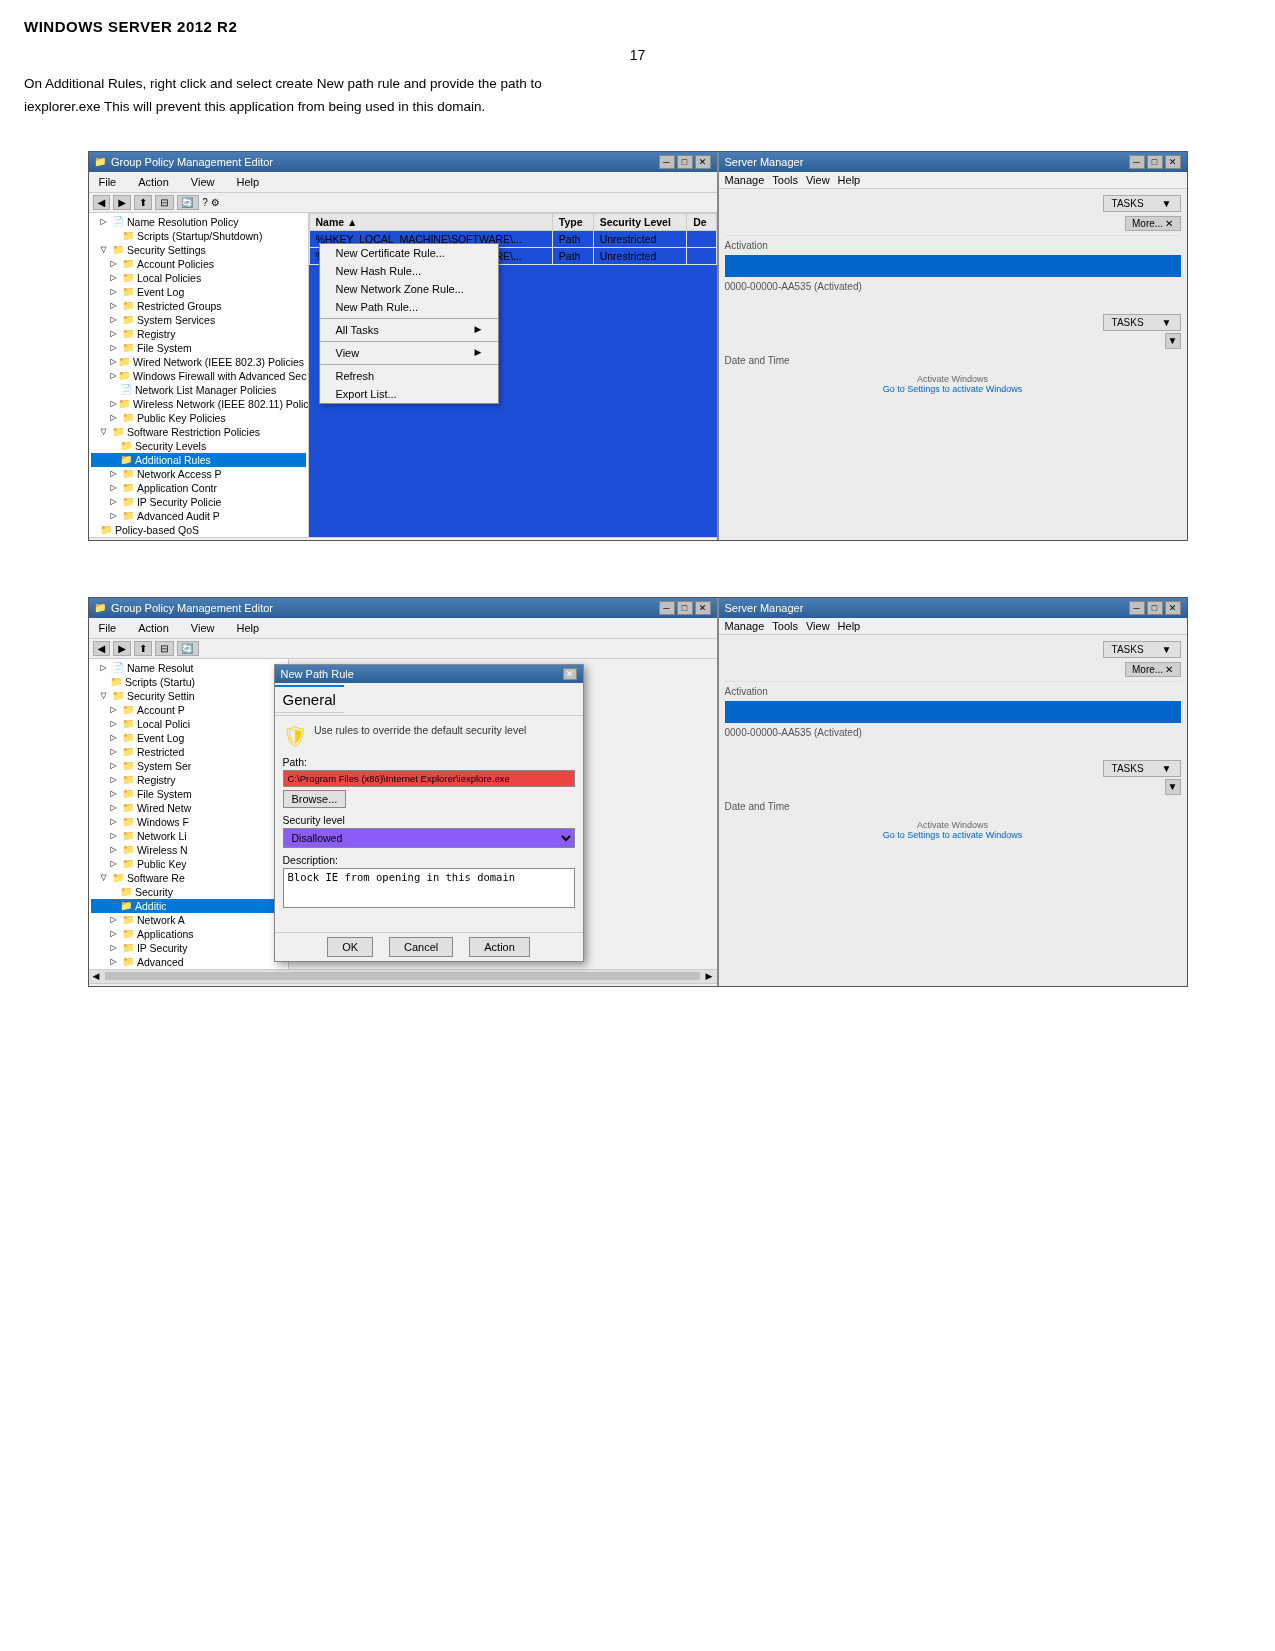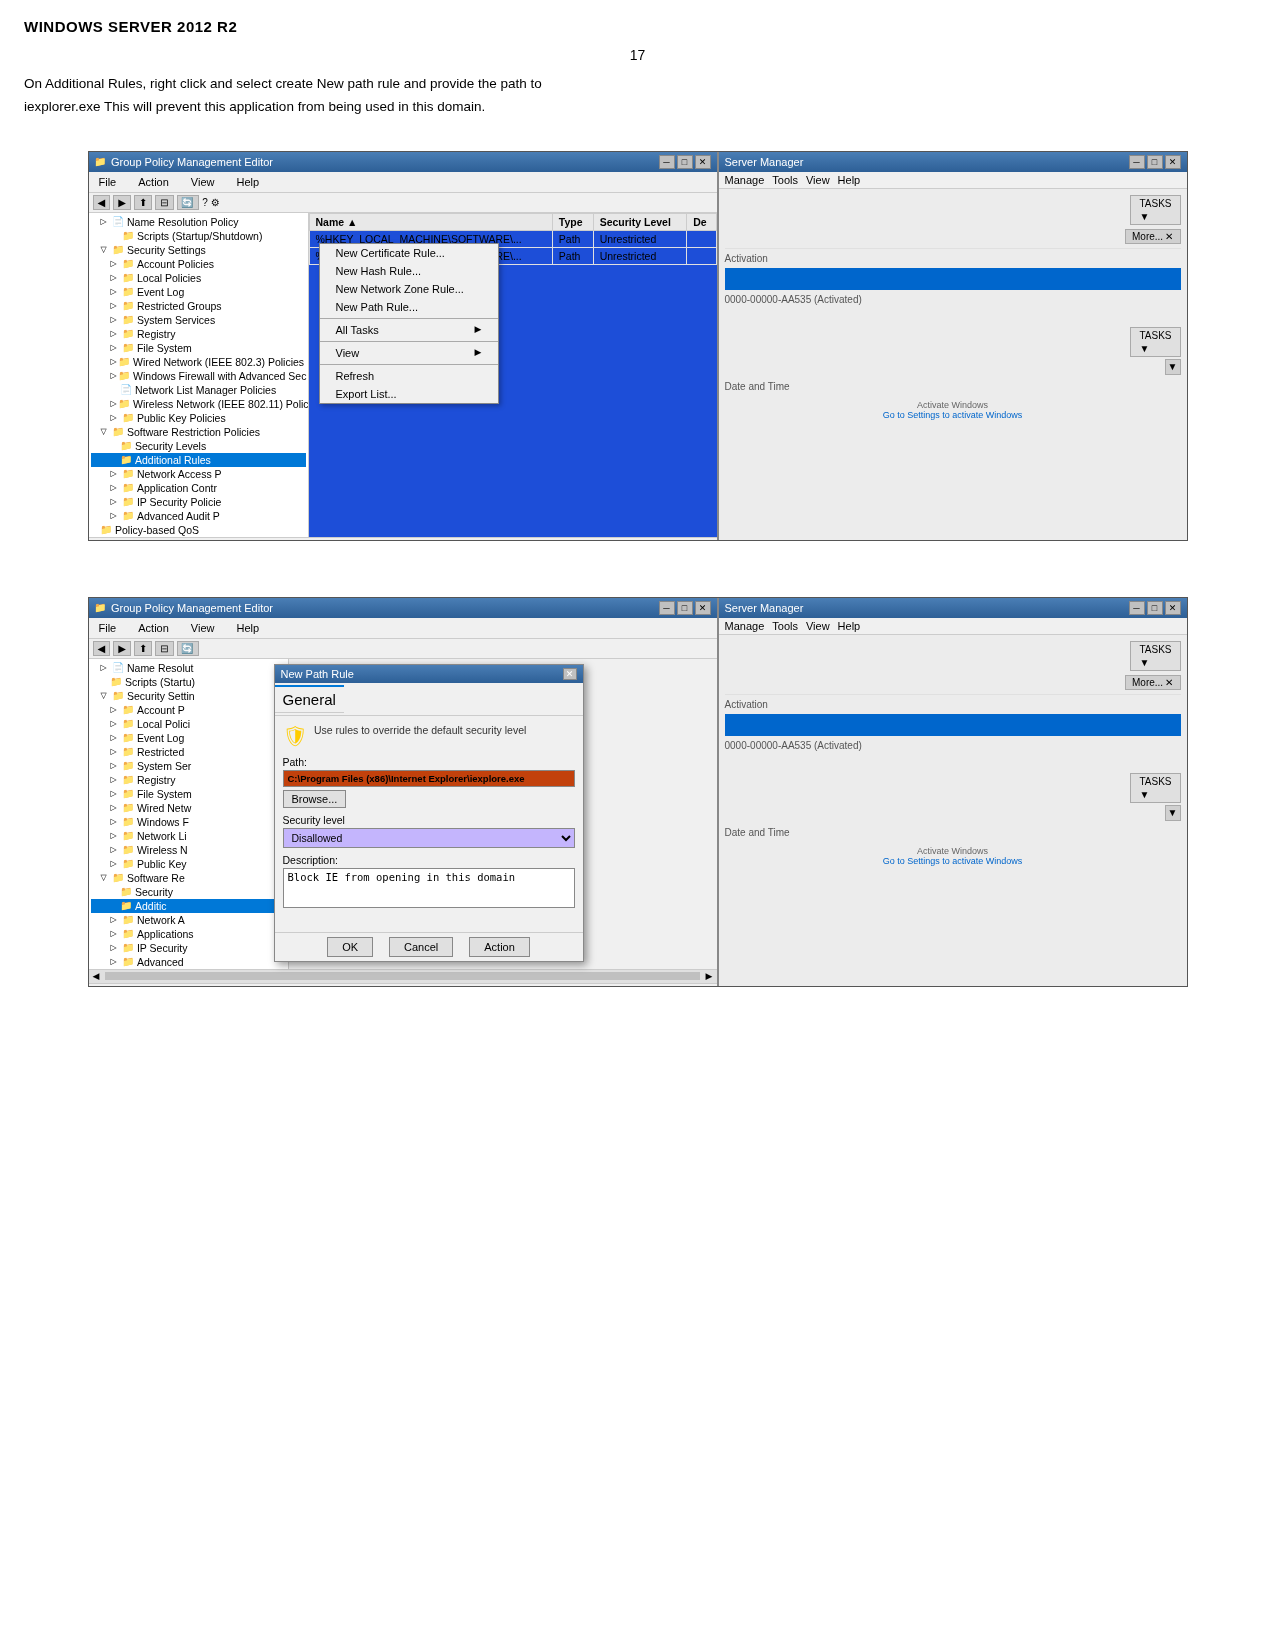--- a/index.html
+++ b/index.html
@@ -167,22 +167,22 @@
       float: right;
       font-size: 9px;
     }
     .sm-tasks-btn {
       background: #e0e0e0;
       border: 1px solid #aaa;
       padding: 2px 8px;
       font-size: 10px;
       cursor: pointer;
       display: inline-flex;
-      gap: 2px;
-      flex-direction: column;
+      align-items: center;
+      gap: 18px;
     }
     .sm-more-btn {
       background: #d0d0d0;
       border: 1px solid #aaa;
       padding: 1px 6px;
       font-size: 10px;
       cursor: pointer;
       display: inline-flex;
       align-items: center;
       gap: 2px;
@@ -267,29 +267,28 @@
     }
     .dialog-label {
       font-size: 10.5px;
       margin-bottom: 2px;
     }
     .dialog-input {
       width: 100%;
       border: 1px solid #888;
       padding: 2px 4px;
       font-size: 10.5px;
-      background: #c2410c;
-      font-weight: bold;
+      background: #ef4444;
     }
     .dialog-select {
       width: 100%;
       border: 1px solid #888;
       padding: 2px 4px;
       font-size: 10.5px;
-      background: #c4b5fd;
+      background: #8b5cf6;
     }
     .dialog-textarea {
       width: 100%;
       border: 1px solid #888;
       padding: 2px 4px;
       font-size: 10.5px;
       height: 40px;
       resize: none;
       background: #fff;
     }

